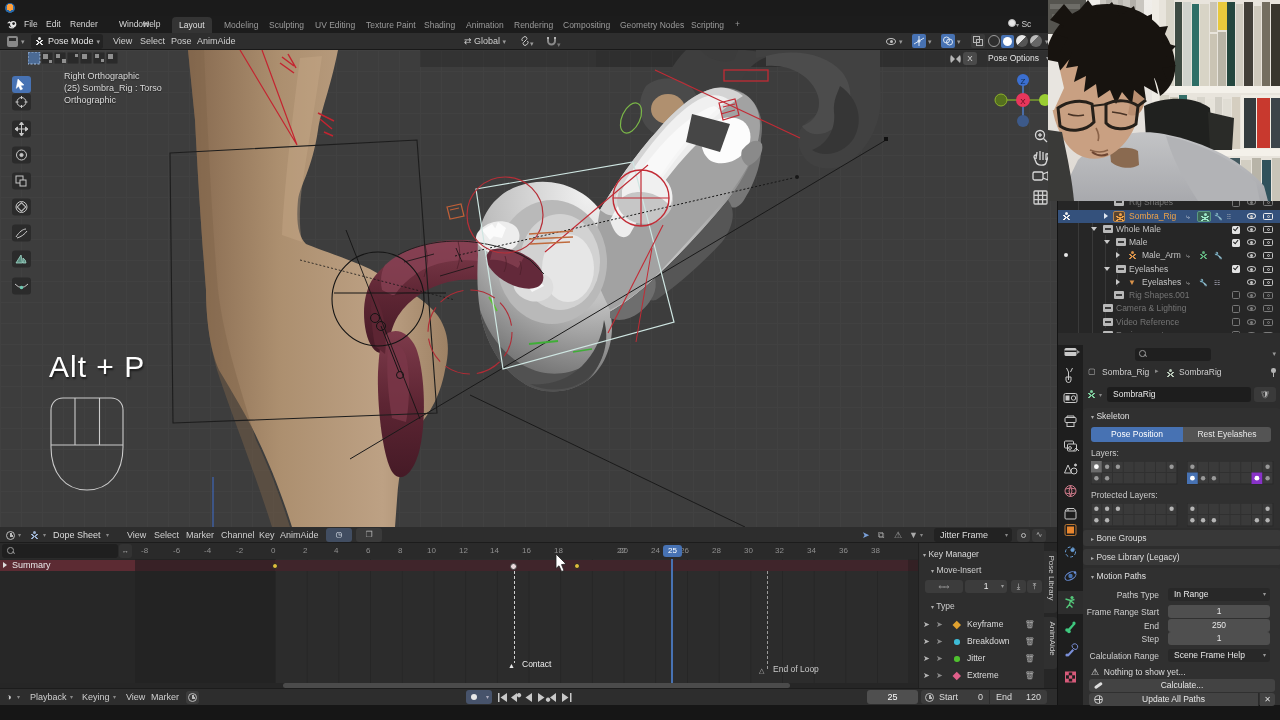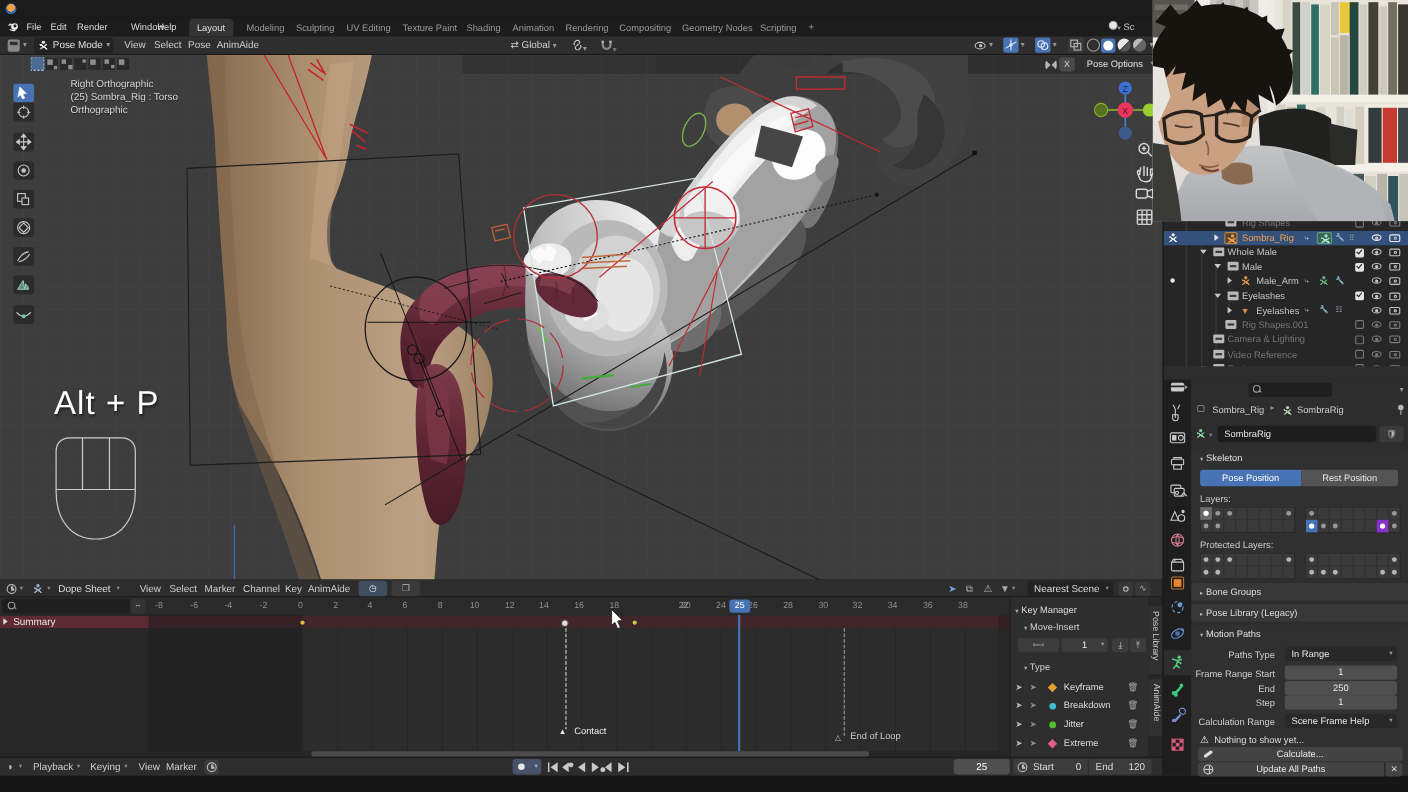--- a/index.html
+++ b/index.html
@@ -452,21 +452,21 @@
   <span class="h" style="left:221px">Channel</span>
   <span class="h" style="left:259px">Key</span>
   <span class="h" style="left:280px">AnimAide</span>
   <span class="h" style="left:326px;width:26px;height:14px;top:1px;background:#414d61;border-radius:3px;text-align:center;line-height:14px;font-size:8px;color:#dfe6ef">◷</span>
   <span class="h" style="left:356px;width:26px;height:14px;top:1px;background:#3a3a3a;border-radius:3px;text-align:center;line-height:14px;font-size:8px;color:#bbb">❐</span>
   <span class="h" style="left:862px;color:#7aa0d8">➤</span>
   <span class="h" style="left:878px;color:#aaa">⧉</span>
   <span class="h" style="left:894px;color:#aaa">⚠</span>
   <span class="h" style="left:909px;color:#aaa">▼</span>
         <span class="h" style="left:920px;color:#888;font-size:6px">▾</span>
-  <span class="h" style="left:934px;width:78px;height:14px;top:1px;background:#222;border-radius:3px;line-height:14px"><span style="margin-left:6px;color:#ddd">Nearest Scene</span><span style="position:absolute;right:4px;color:#888;font-size:6px">▾</span></span>
+  <span class="h" style="left:934px;width:78px;height:14px;top:1px;background:#222;border-radius:3px;line-height:14px"><span style="margin-left:6px;color:#ddd">Jitter Frame</span><span style="position:absolute;right:4px;color:#888;font-size:6px">▾</span></span>
   <span class="h" style="left:1017px;width:13px;height:13px;top:2px;background:#383838;border-radius:3px">
           <span style="position:absolute;left:4px;top:4px;width:5px;height:5px;border:1px solid #bbb;border-radius:50%"></span>
         </span>
   <span class="h" style="left:1032px;width:14px;height:13px;top:2px;background:#383838;border-radius:3px;text-align:center;line-height:12px;font-size:8px;color:#bbb">∿</span>
  </div>
 
  <div class="abs" id="ruler">
   <span class="abs" style="left:2px;top:1px;width:116px;height:14px;background:#1f1f1f;border-radius:3px">
           <span class="mag" style="position:absolute;left:5px;top:3px"></span>
         </span>
@@ -807,21 +807,21 @@
   <div class="abs" style="left:25px;top:42px;width:198px;height:16px">
    <span class="fig" style="position:absolute;left:4px;top:3px;color:#7fcf9f"></span>
           <span style="position:absolute;left:16px;color:#888;font-size:6px;top:4px">▾</span>
    <span style="position:absolute;left:24px;top:0;width:144px;height:15px;background:#1d1d1d;border-radius:3px;color:#e8e8e8;line-height:15px"><span style="margin-left:6px">SombraRig</span></span>
    <span style="position:absolute;left:171px;top:0;width:22px;height:15px;background:#3a3a3a;border-radius:3px;text-align:center;line-height:15px;color:#bbb;font-size:8px">🛡</span>
   </div>
 
   <div class="abs" style="left:25px;top:63px;width:198px;height:120px;background:#303030;border-radius:4px 4px 0 0">
    <div style="position:absolute;left:8px;top:3px;color:#e0e0e0"><span style="font-size:6px;color:#aaa">▾</span> Skeleton</div>
    <div style="position:absolute;left:8px;top:19px;width:92px;height:15px;background:#4772b3;border-radius:3px 0 0 3px;color:#fff;text-align:center;line-height:15px">Pose Position</div>
-   <div style="position:absolute;left:100px;top:19px;width:88px;height:15px;background:#545454;border-radius:0 3px 3px 0;color:#e8e8e8;text-align:center;line-height:15px">Rest Position</div>
+   <div style="position:absolute;left:100px;top:19px;width:88px;height:15px;background:#545454;border-radius:0 3px 3px 0;color:#e8e8e8;text-align:center;line-height:15px">Rest Eyelashes</div>
    <div style="position:absolute;left:8px;top:40px;color:#cbcbcb">Layers:</div>
    <svg style="position:absolute;left:8px;top:53px" width="87" height="24" viewBox="0 0 87 24">
     <rect x="0" y="0" width="86" height="23" fill="#3a3a3a" stroke="#282828"></rect>
     <g stroke="#303030" stroke-width="1">
               <path d="M10.75,0 V23 M21.5,0 V23 M32.25,0 V23 M43,0 V23 M53.75,0 V23 M64.5,0 V23 M75.25,0 V23 M0,11.5 H86"></path>
             </g>
     <rect x="0" y="0" width="10.75" height="11.5" fill="#6b6b6b"></rect>
     <circle cx="5.4" cy="5.7" r="2.4" fill="#fff"></circle>
     <g fill="#999">
               <circle cx="16.1" cy="5.7" r="2.2"></circle>

